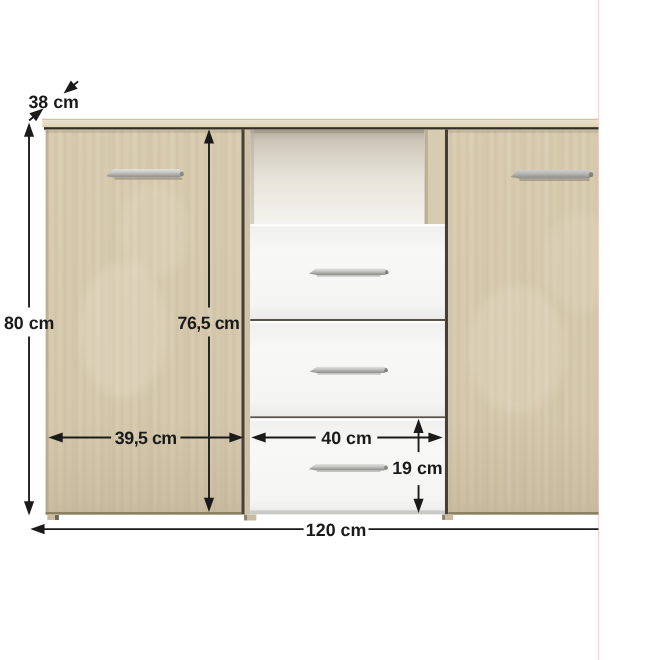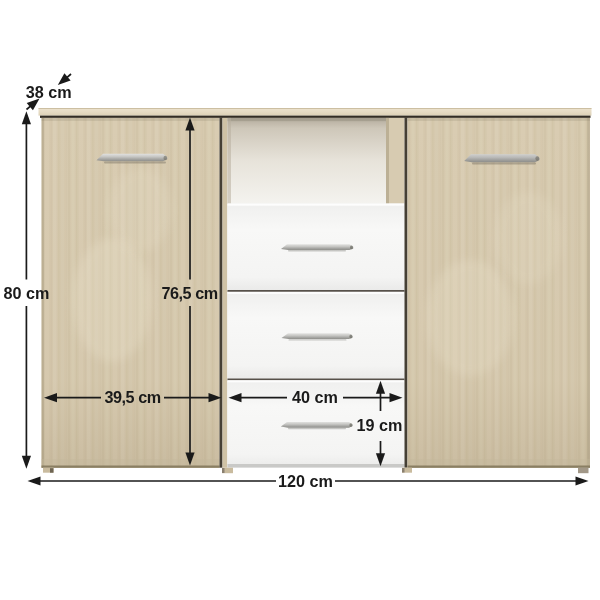--- a/index.html
+++ b/index.html
@@ -1,16 +1,16 @@
 <!DOCTYPE html>
 <html><head>
 <meta charset="utf-8">
 <style>
   html,body{margin:0;padding:0;background:#ffffff;}
-  #stage{position:relative;width:600px;height:600px;background:#ef4444;overflow:hidden;}
+  #stage{position:relative;width:544px;height:600px;background:#ef4444;overflow:hidden;}
   svg{display:block;}
   text{font-family:"Liberation Sans",sans-serif;font-weight:bold;fill:#1a1a1a;}
 </style>
 </head>
 <body>
 <div id="stage">
 <svg width="600" height="600" viewBox="0 0 600 600">
   <defs>
     <linearGradient id="boardGrad" x1="0" y1="0" x2="0" y2="1">
       <stop offset="0" stop-color="#ece2cd"></stop>

